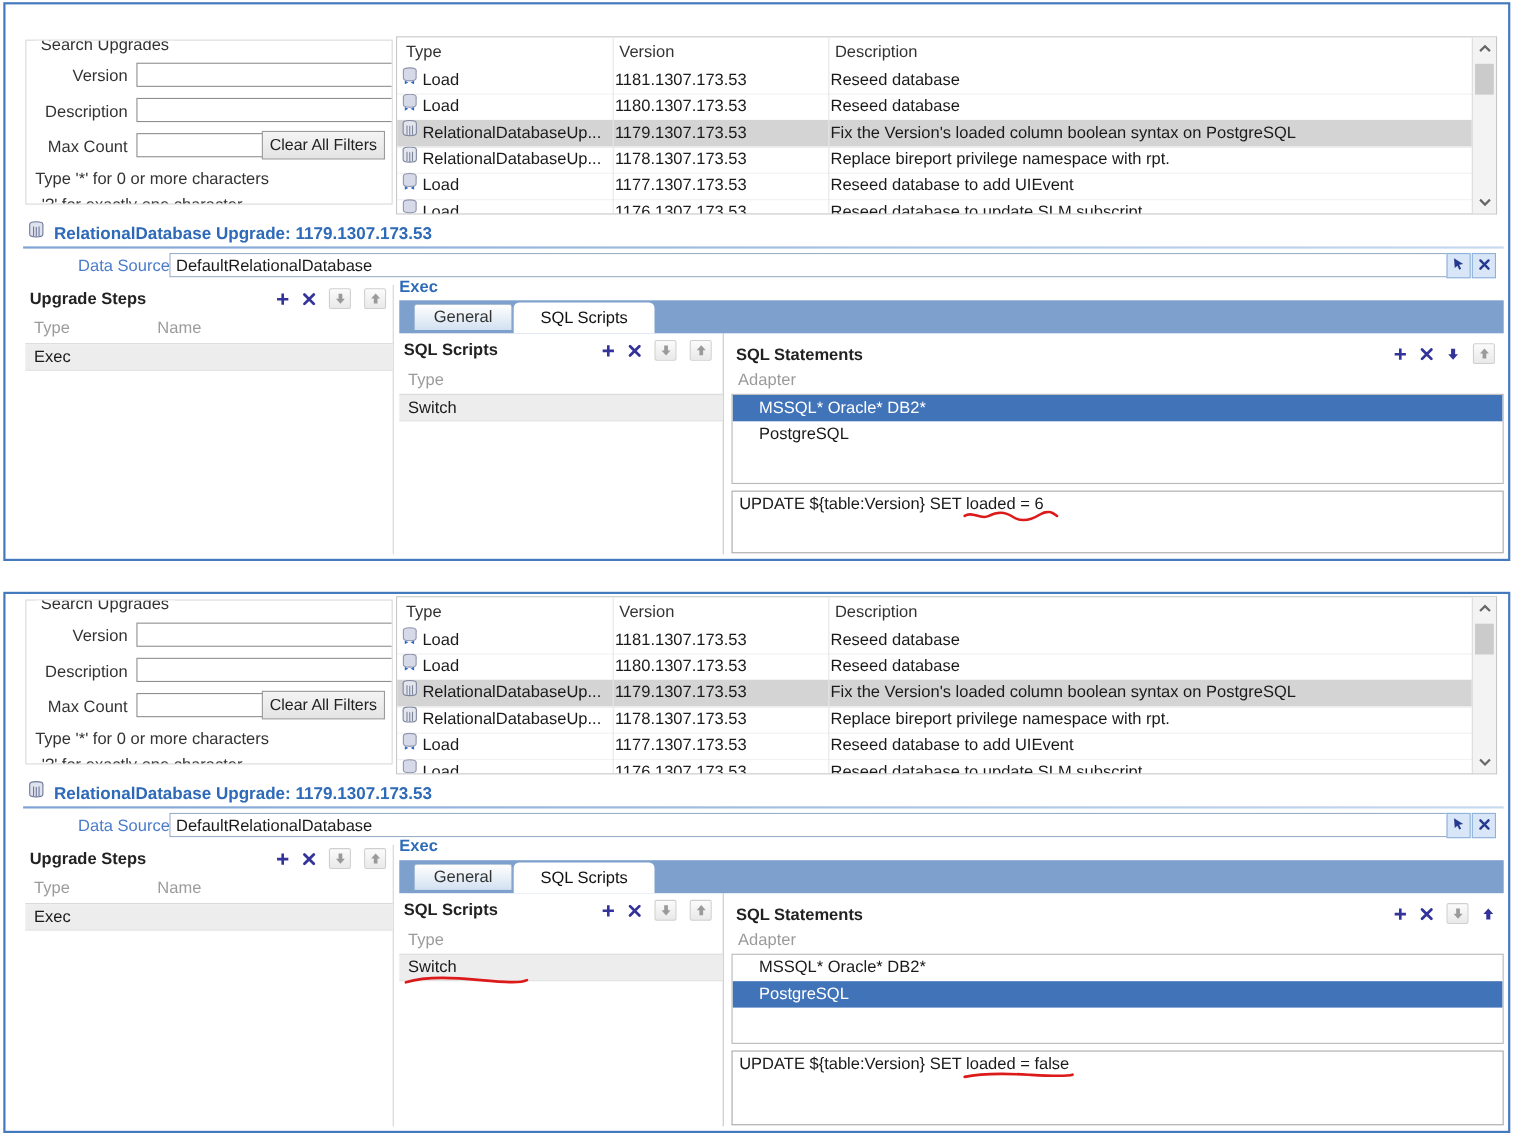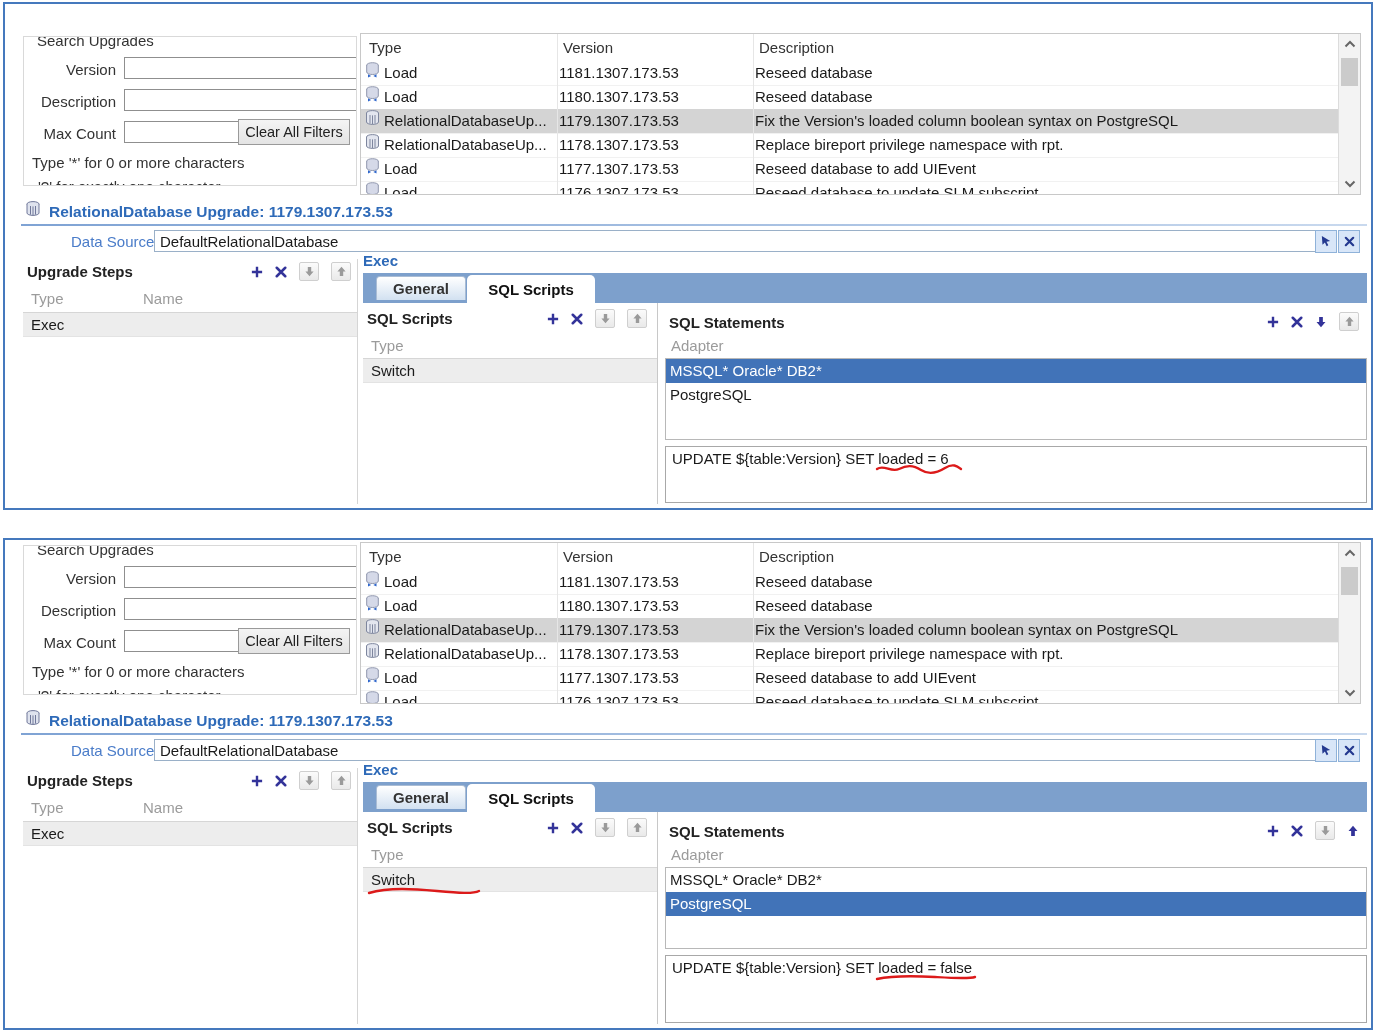--- a/index.html
+++ b/index.html
@@ -62,31 +62,31 @@
   .pane-h .tb{margin-right:6px;gap:12px;}
   .colhdr{position:absolute;font-size:15px;color:#9b9b9b;}
   .chline{position:absolute;left:0;right:0;height:1px;background:#d6d6d6;}
   .grow{position:absolute;left:0;right:0;height:23px;line-height:23px;background:#ededed;font-size:15px;border-bottom:1px solid #e3e3e3;}
   .grow .t{margin-left:8px;}
 
   
   .exec{position:absolute;left:358px;right:4px;top:221px;bottom:4px;}
   .exec-title{position:absolute;left:0;top:0;font-weight:bold;font-size:15px;color:#2e6ab8;}
   .tabbar{position:absolute;left:0;right:0;top:21px;height:30px;background:#7da0cc;}
-  .tab{position:absolute;font-weight:bold;font-size:15px;display:flex;align-items:center;justify-content:center;}
+  .tab{position:absolute;font-weight:normal;font-size:15px;display:flex;align-items:center;justify-content:center;}
   .tab-gen{left:13px;top:3px;height:23px;width:88px;color:#333;border:1px solid #a9bcd4;border-bottom:none;
     border-radius:4px 4px 0 0;background:linear-gradient(#ffffff,#d2e1f1);box-shadow:inset 0 1px 0 #fff;}
   .tab-act{left:104px;top:2px;height:28px;width:128px;background:#fff;border-radius:5px 5px 0 0;color:#111;}
   .panes{position:absolute;left:0;right:0;top:51px;bottom:0;}
   .scripts{position:absolute;left:0;width:294px;top:0;bottom:0;border-right:1px solid #c8c8c8;}
   .scripts .pane-h{top:3px;}
   .stmts{position:absolute;left:302px;right:0;top:0;bottom:0;}
   .stmts .pane-h{top:3px;align-items:flex-end;}
   .alist{position:absolute;left:0;right:0;top:55px;height:80px;border:1px solid #b8b8b8;background:#fff;overflow:hidden;}
-  .arow{position:absolute;left:0;right:0;height:24px;line-height:24px;font-size:15px;padding-left:4px;}
+  .arow{position:absolute;left:0;right:0;height:24px;line-height:24px;font-size:15px;padding-left:24px;}
   .arow.sel{background:#4173b8;color:#fff;}
   .stmt-box{position:absolute;left:0;right:0;top:143px;bottom:1px;border:1px solid #a8a8a8;background:#fff;
     padding:3px 6px;font-size:15px;box-sizing:border-box;}
   .mkd{position:relative;}
   .mkd svg{position:absolute;left:-3px;top:14px;}
   .switch-underline{position:absolute;left:4px;top:74px;}
   .swrow{position:relative;}
 </style>
 </head>
 <body>

